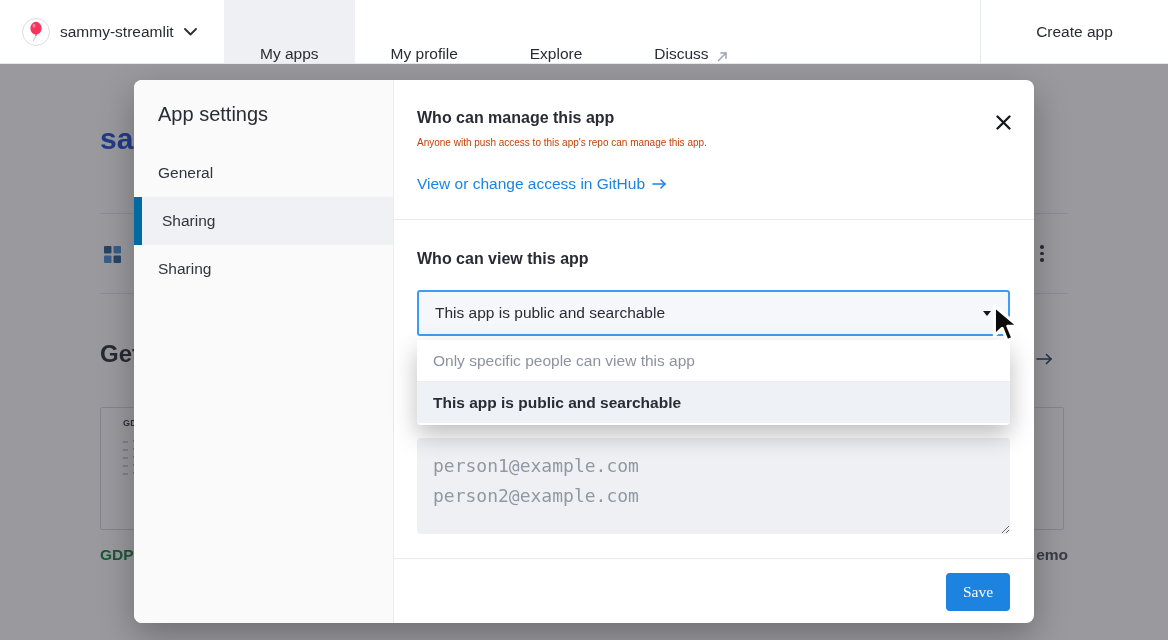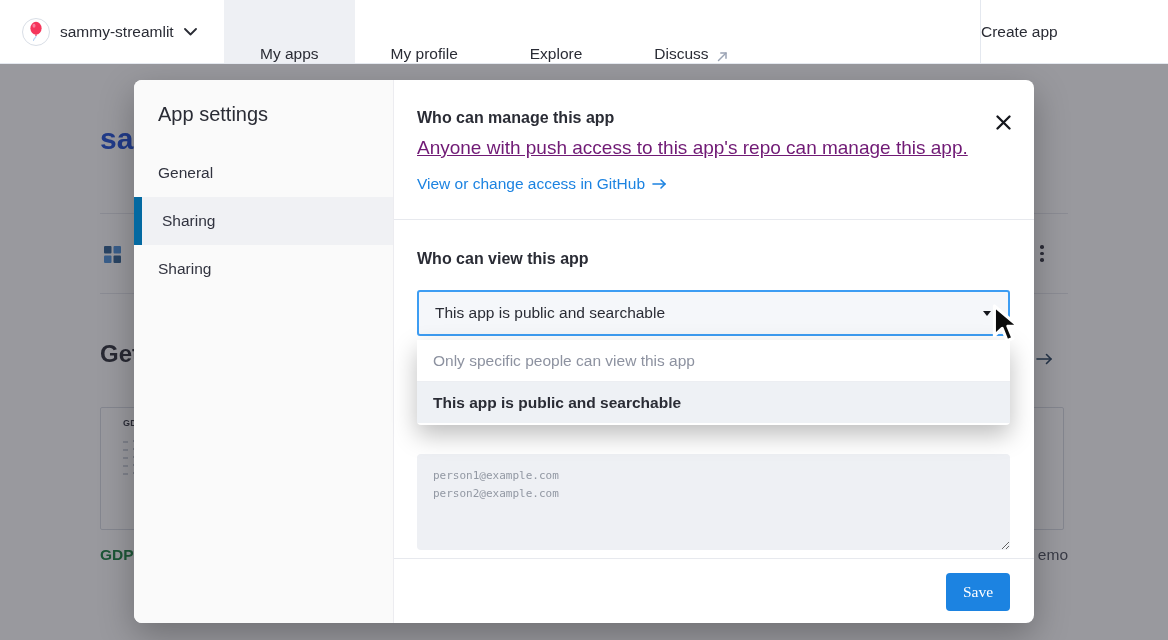--- a/index.html
+++ b/index.html
@@ -23,21 +23,21 @@
   }
   .workspace-name { font-size:15.5px; color:#2a2c35; }
   .tabs { position:absolute; left:224px; top:0; height:63px; display:flex; }
   .nav-tab {
     height:100%; display:flex; align-items:flex-end; gap:7px;
     padding:0 36px; font-size:15.5px; color:#2a2c35; cursor:pointer;
   }
   .nav-tab.active { background:#eef0f4; }
   .nav-right {
     position:absolute; right:0; top:0; height:63px; width:188px;
-    border-left:1px solid #e4e8ef; display:flex; align-items:center; justify-content:flex-start;
+    border-left:1px solid #e4e8ef; display:flex; align-items:center; justify-content:center;
     font-size:15.5px; cursor:pointer;
   }
 
   
   .page { position:absolute; top:64px; left:0; right:0; bottom:0; background:#fff; z-index:1; }
   .page-title { position:absolute; top:58px; left:100px; font-size:30px; font-weight:700; color:#1d4ed8; }
   .page-divider { position:absolute; left:100px; right:100px; height:1px; background:#e4e7ec; }
   .grid-icon { position:absolute; left:104px; top:182px; }
   .kebab-icon { position:absolute; left:1040px; top:181px; display:flex; flex-direction:column; gap:3px; }
   .kebab-icon i { width:3.5px; height:3.5px; border-radius:50%; background:#31333f; }
@@ -50,21 +50,21 @@
   .demo-card.left { left:100px; padding:10px 0 0 22px; }
   .demo-card.right { left:908px; }
   .mini-title { font-size:9px; font-weight:700; color:#31333f; letter-spacing:.2px; }
   .mini-lines { margin-top:12px; display:flex; gap:5px; }
   .mini-gutter { display:flex; flex-direction:column; gap:6px; padding-top:1px; }
   .mini-gutter i { width:5px; height:2px; background:#ced3dc; }
   .mini-code { display:flex; flex-direction:column; gap:6px; }
   .mini-code i { height:2px; background:#bcc2cd; }
   .card-caption { position:absolute; top:482px; font-size:15.5px; font-weight:700; color:#15803d; }
   .card-caption.left { left:100px; }
-  .card-caption.right { right:100px; font-weight:400; color:#4a4e5a; }
+  .card-caption.right { right:100px; font-weight:700; color:#4a4e5a; }
 
   
   .overlay { position:absolute; top:64px; left:0; right:0; bottom:0; background:rgba(38,39,48,0.47); z-index:2; }
 
   
   .modal {
     position:absolute; left:134px; top:80px; width:900px; height:543px;
     background:#fff; border-radius:8px; box-shadow:0 12px 35px rgba(0,0,0,.28);
     display:flex; z-index:10;
   }
@@ -80,43 +80,43 @@
   }
   .modal-nav-item.active { background:#f0f1f4; border-left:8px solid #0369a1; padding-left:20px; }
 
   .modal-content { position:relative; flex:1; }
   .close-btn {
     position:absolute; top:32px; right:21px; width:20px; height:20px;
     display:flex; align-items:center; justify-content:center; cursor:pointer;
   }
   .h-bold { position:absolute; left:23px; font-size:16px; font-weight:700; color:#2a2c35; }
   .manage-heading { top:29px; }
-  .manage-desc { position:absolute; top:57px; left:23px; font-size:19px; color:#701a75;text-decoration:underline; }
+  .manage-desc { position:absolute; top:57px; left:23px; font-size:10px; color:#c2410c; }
   .github-link {
     position:absolute; top:95px; left:23px; font-size:15.5px; color:#1c83e1;
     display:flex; align-items:center; gap:7px; cursor:pointer;
   }
   .content-divider { position:absolute; left:0; right:0; height:1px; background:#e7e9ee; }
   .view-heading { top:170px; }
   .selectbox {
     position:absolute; top:210px; left:23px; right:24px; height:46px;
     background:#f5f7fa; border:2px solid #3d9df3; border-radius:3px;
     display:flex; align-items:center; padding:0 16px; cursor:pointer;
   }
   .selectbox-value { font-size:15.5px; color:#2a2c35; }
   .select-caret {
     position:absolute; right:17px; top:19px; width:0; height:0;
     border-left:4.5px solid transparent; border-right:4.5px solid transparent;
     border-top:5.5px solid #15171d;
   }
   .invite-textarea {
-    position:absolute; top:374px; left:23px; right:24px; height:96px;
+    position:absolute; top:358px; left:23px; right:24px; height:96px;
     background:#eef0f4; border:none; border-radius:4px; resize:vertical;
     padding:13px 16px; font-family:"DejaVu Sans Mono","Liberation Mono",monospace;
-    font-size:11px; line-height:1.65; color:#6f7480; outline:none;
+    font-size:18px; line-height:1.65; color:#6f7480; outline:none;
   }
   .invite-textarea::placeholder { color:#9298a3; }
   .footer-divider { top:478px; }
   .save-btn {
     position:absolute; top:493px; right:24px; width:64px; height:38px;
     background:#1c83e1; color:#fff; border:none; border-radius:4px;
     font-size:15.5px; font-family:Liberation Serif, serif; cursor:pointer;
   }
 
   

